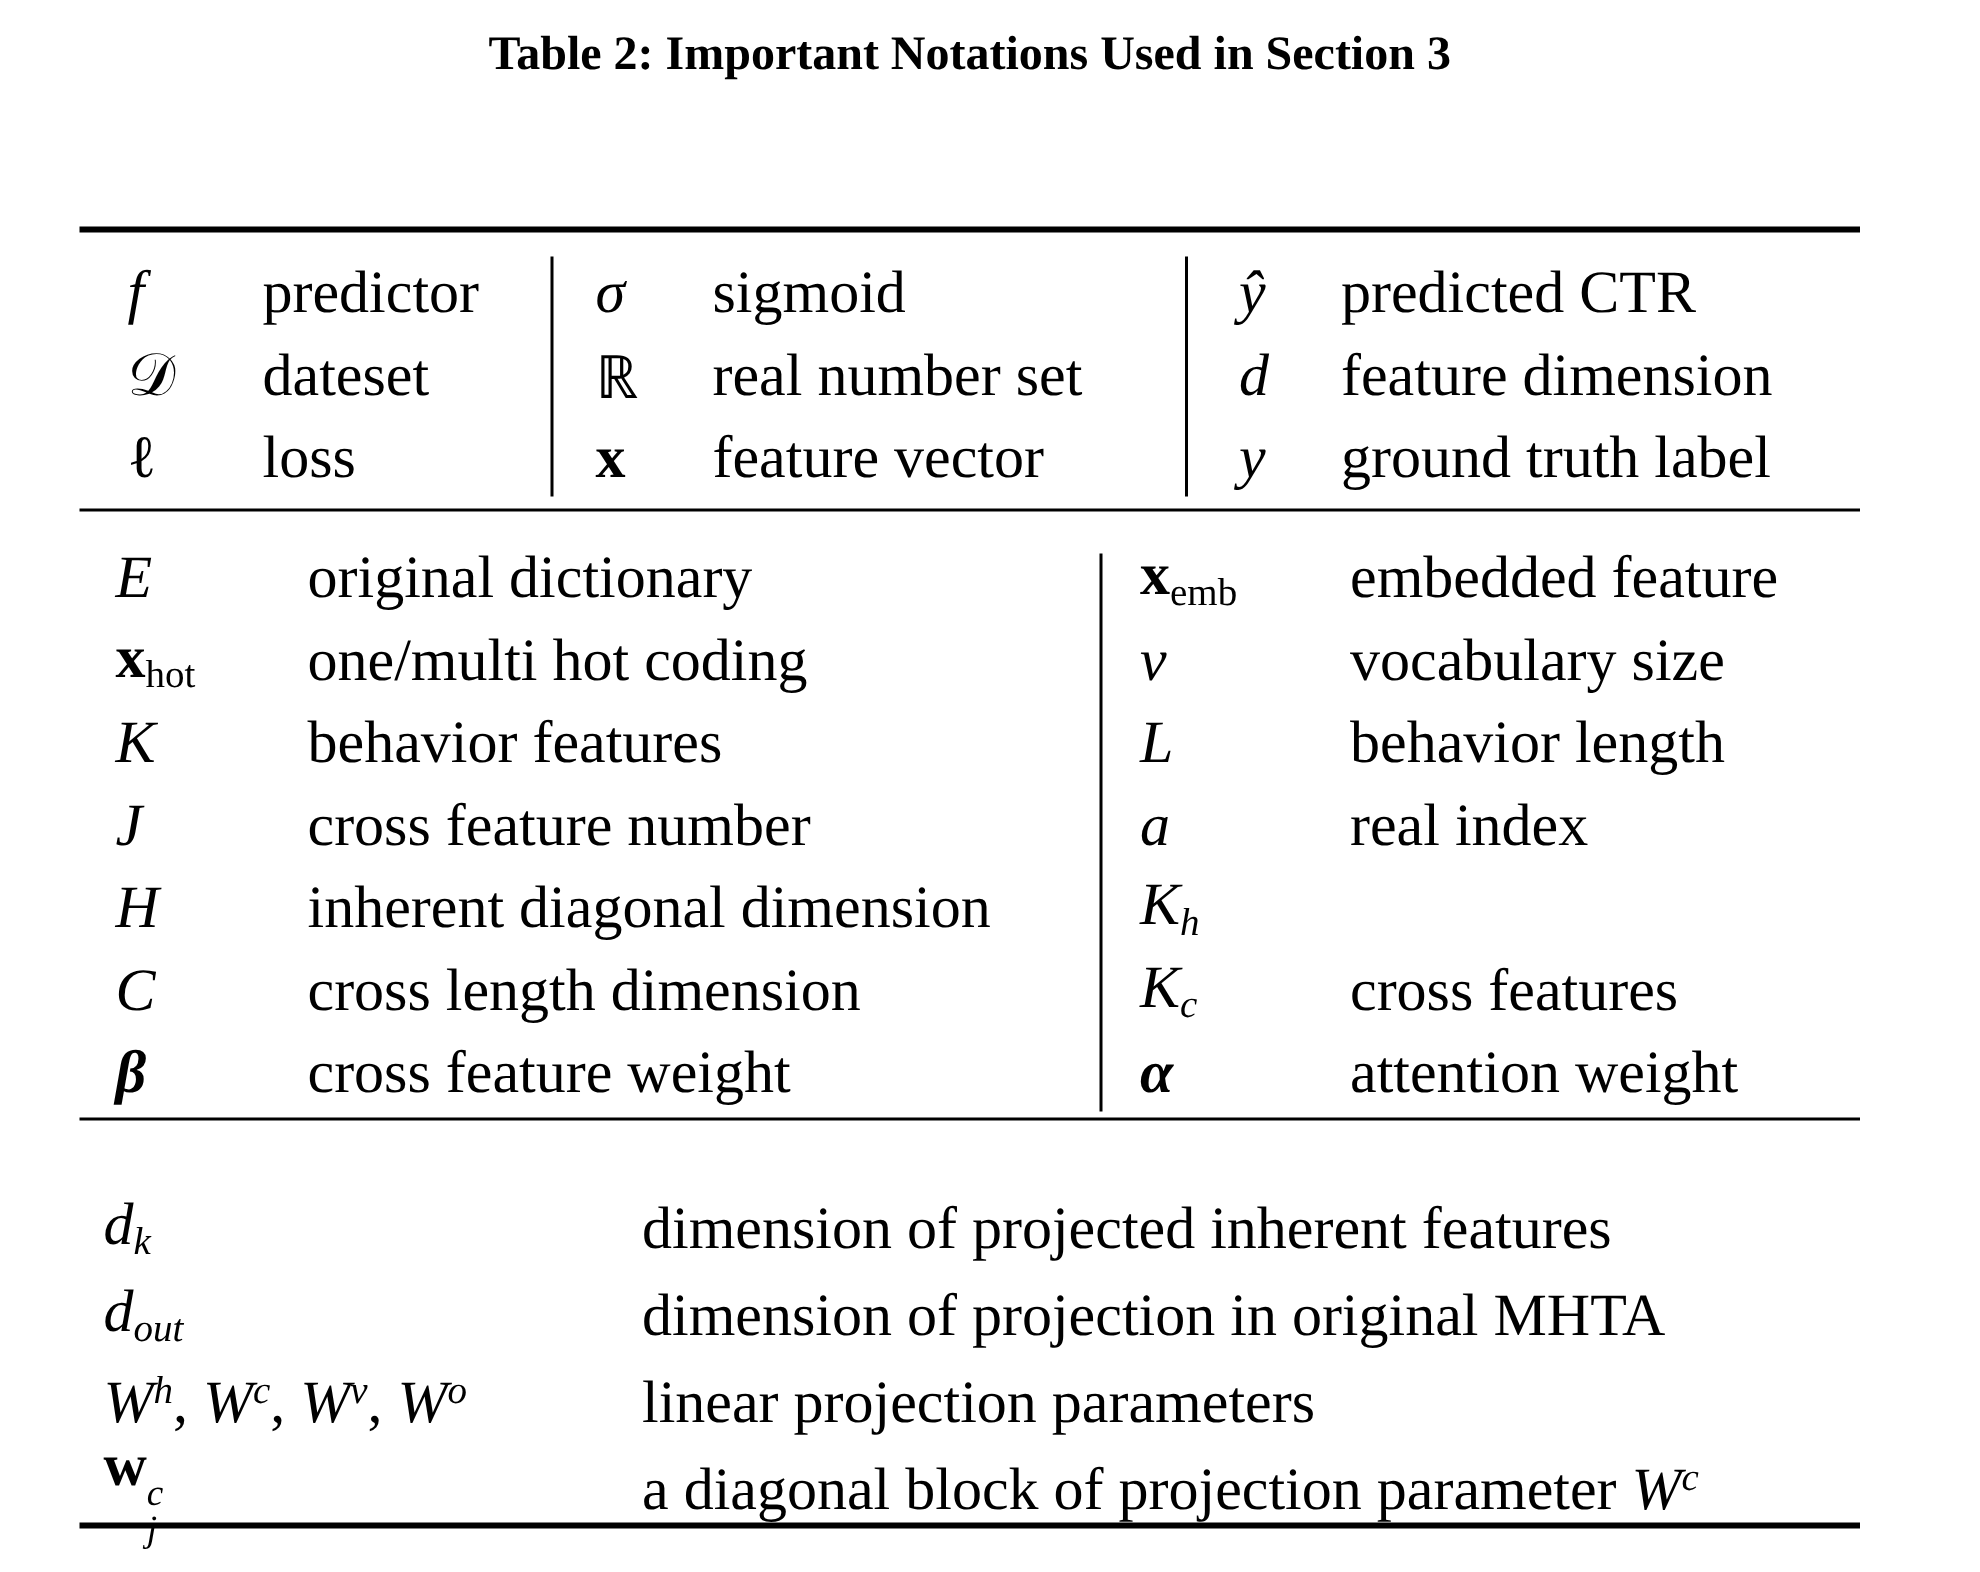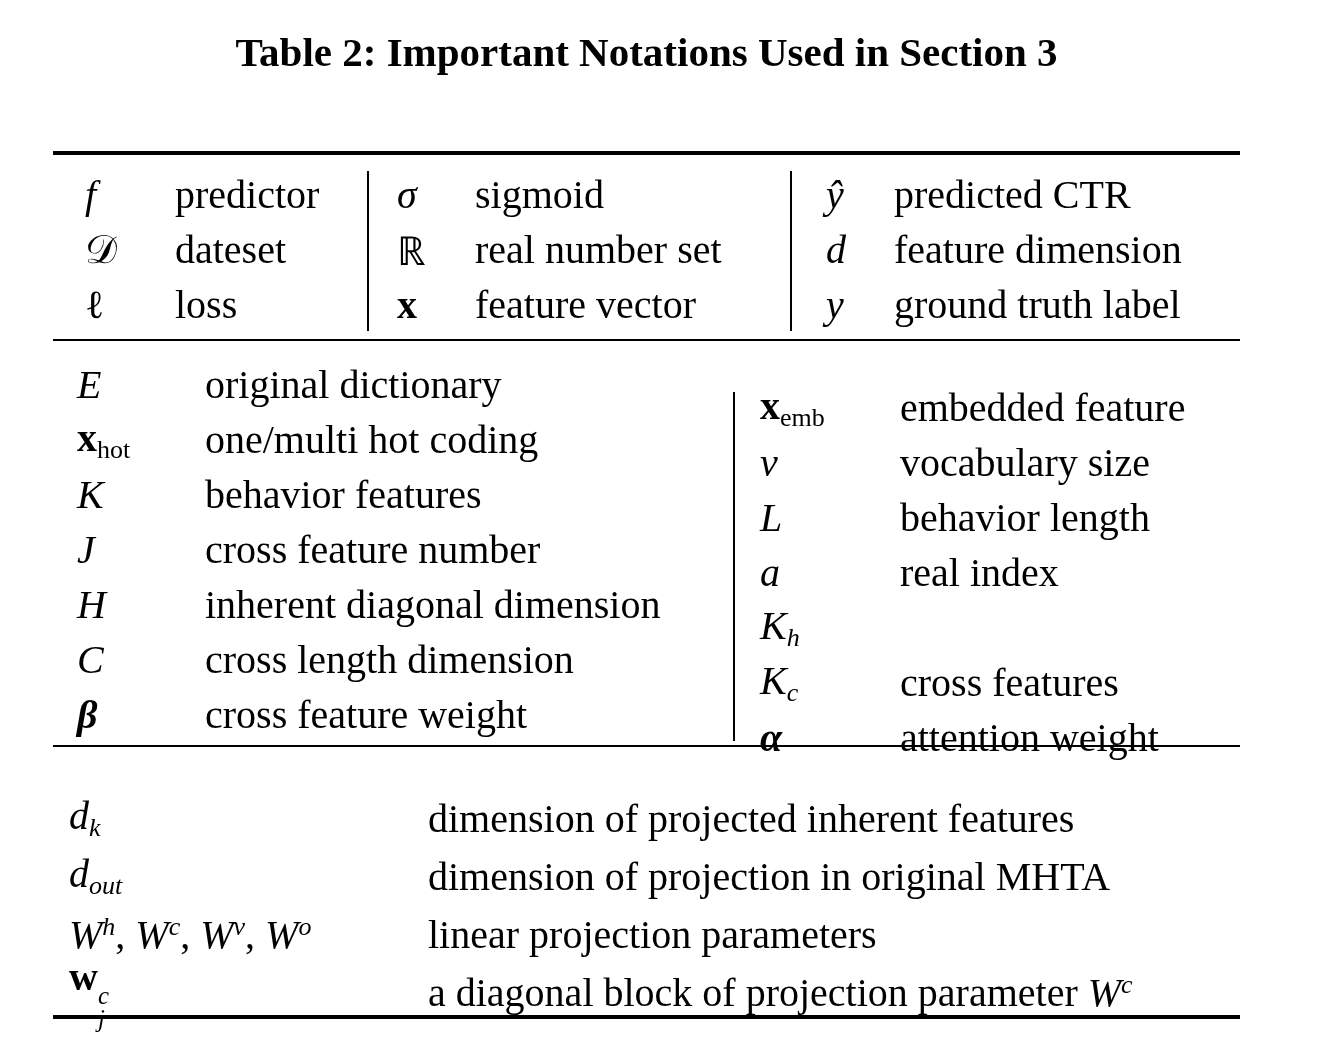--- a/index.html
+++ b/index.html
@@ -3,22 +3,22 @@
 <meta charset="utf-8">
 <style>
   html,body{margin:0;padding:0;}
   body{
     width:1320px;height:1048px;position:relative;
     background:#ffffff;color:#000000;
     font-family:"Liberation Serif", serif;
     overflow:hidden;
   }
   .caption{
-    position:absolute;top:28px;left:53px;width:1187px;
-    text-align:center;font-weight:700;font-size:41px;line-height:1.2;
+    position:absolute;top:16px;left:53px;width:1187px;
+    text-align:center;font-weight:700;font-size:32px;line-height:1.2;
     letter-spacing:0px;
   }
   .ntable{
     position:absolute;left:53px;top:151px;width:1187px;
     font-size:40px;
   }
   .rule{width:100%;background:#000000;}
   .rule.thick{height:4px;}
   .rule.thin{height:2px;}
   .section{display:flex;box-sizing:border-box;}
@@ -35,21 +35,21 @@
   .s2 .row{height:55px;}
   .s3 .row{height:58px;}
   .cell{white-space:nowrap;}
   .sym{flex:0 0 auto;}
   .desc{flex:1 1 auto;}
   
   .g0-0{width:314px;padding-left:32px;}  .g0-0 .sym{width:90px;}
   .g0-1{width:423px;padding-left:30px;}  .g0-1 .sym{width:78px;}
   .g0-2{flex:1;padding-left:36px;}       .g0-2 .sym{width:68px;}
   .g1-0{width:680px;padding-left:24px;}  .g1-0 .sym{width:128px;}
-  .g1-1{flex:1;padding-left:27px;margin-top:23px;}       .g1-1 .sym{width:140px;}
+  .g1-1{flex:1;padding-left:27px;}       .g1-1 .sym{width:140px;}
   .g2-0{flex:1;padding-left:16px;}       .g2-0 .sym{width:359px;}
   
   .sg-i{font-style:italic;}
   .sg-b{font-weight:700;}
   .sg-bi{font-weight:700;font-style:italic;}
   .sg-r{font-style:normal;}
   .sub{font-size:0.65em;vertical-align:-0.28em;}
   .sup{font-size:0.65em;vertical-align:0.5em;}
   .stack{
     display:inline-flex;flex-direction:column;align-items:flex-start;

